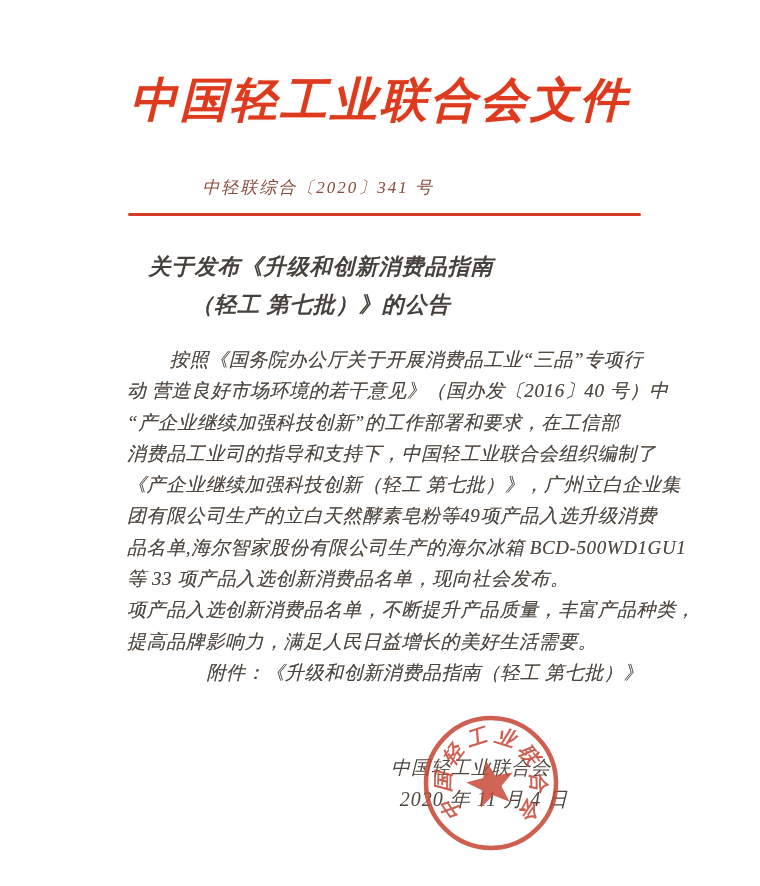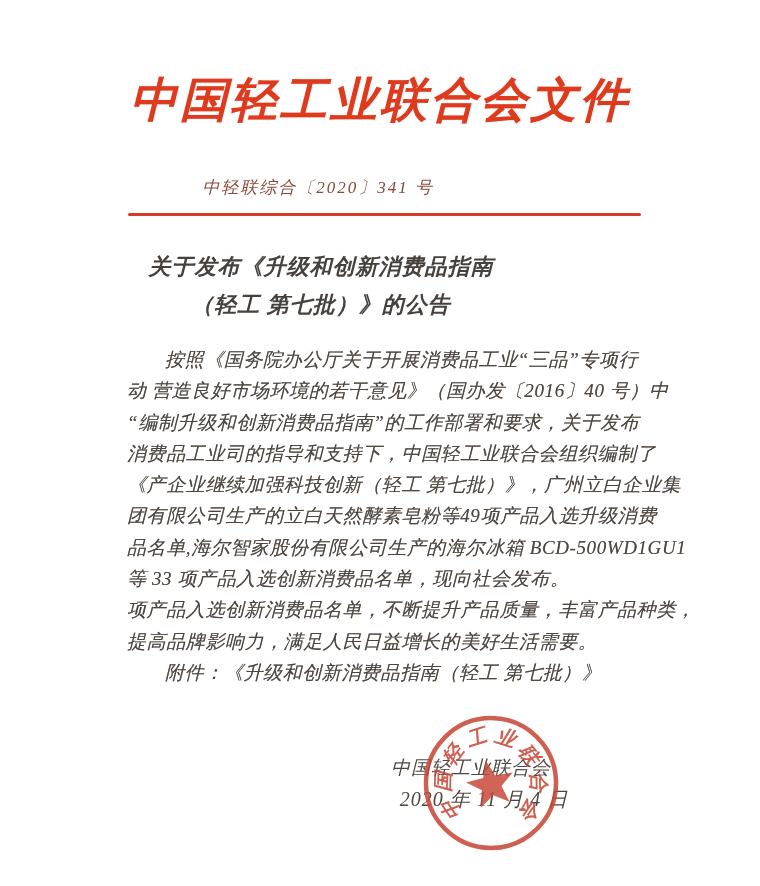--- a/index.html
+++ b/index.html
@@ -50,21 +50,21 @@
     position:absolute;top:327px;left:127px;width:516px;
     color:#4e463f;
     font-size:19px;
     letter-spacing:0.6px;
   }
   .bl{
     height:31.3px;line-height:31.3px;
     white-space:nowrap;
     text-shadow:0 0 .5px rgba(78,70,63,.55);
   }
-  .bl.indent{padding-left:38px;}
+  .bl.indent{padding-left:38px;text-align:right;}
   .sig-org{
     position:absolute;top:738px;left:391px;width:220px;
     text-align:left;
     font-size:19px;letter-spacing:1px;
     color:#4e463f;
     white-space:nowrap;
   }
   .sig-date{
     position:absolute;top:769px;left:368px;width:232px;
     text-align:center;
@@ -95,21 +95,21 @@
   <div class="red-line"></div>
 
   <div class="doc-title">
     <div>关于发布《升级和创新消费品指南</div>
     <div>（轻工 第七批）》的公告</div>
   </div>
 
   <div class="body-block">
     <div class="bl indent">按照《国务院办公厅关于开展消费品工业“三品”专项行</div>
     <div class="bl">动 营造良好市场环境的若干意见》（国办发〔2016〕40 号）中</div>
-    <div class="bl">“编制升级和创新消费品指南”的工作部署和要求，关于发布</div>
+    <div class="bl">“产企业继续加强科技创新”的工作部署和要求，在工信部</div>
     <div class="bl">消费品工业司的指导和支持下，中国轻工业联合会组织编制了</div>
     <div class="bl">《产企业继续加强科技创新（轻工 第七批）》，广州立白企业集</div>
     <div class="bl">团有限公司生产的立白天然酵素皂粉等49项产品入选升级消费</div>
     <div class="bl">品名单,海尔智家股份有限公司生产的海尔冰箱 BCD-500WD1GU1</div>
     <div class="bl">等 33 项产品入选创新消费品名单，现向社会发布。</div>
     <div class="bl">项产品入选创新消费品名单，不断提升产品质量，丰富产品种类，</div>
     <div class="bl">提高品牌影响力，满足人民日益增长的美好生活需要。</div>
     <div class="bl indent">附件：《升级和创新消费品指南（轻工 第七批）》</div>
   </div>
 

